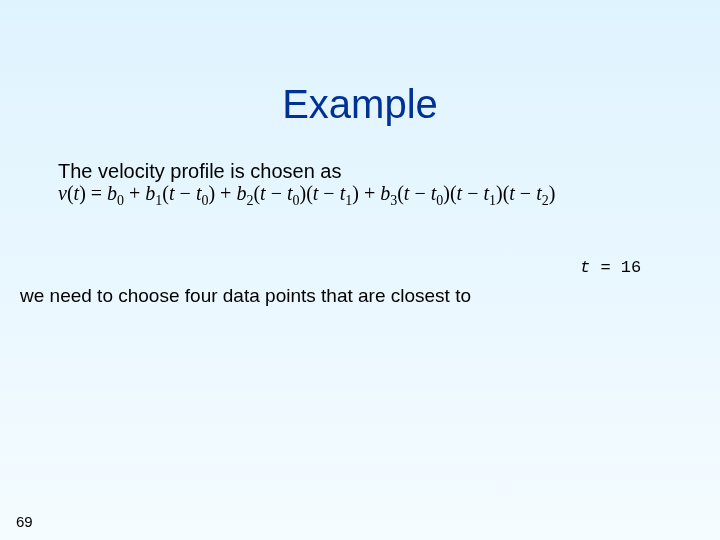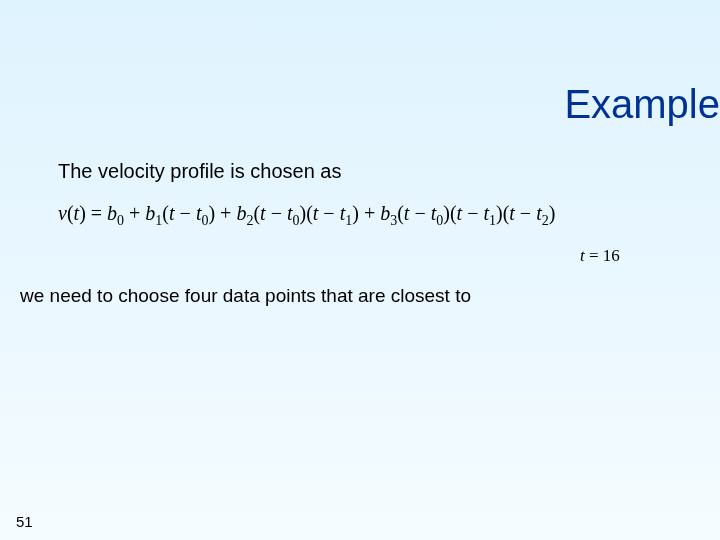--- a/index.html
+++ b/index.html
@@ -12,35 +12,35 @@
   body {
     background: linear-gradient(to bottom, #dff3fe 0%, #e9f7ff 50%, #f5fcff 100%);
     font-family: Verdana, Geneva, sans-serif;
     position: relative;
   }
   .title {
     position: absolute;
     top: 82px;
     left: 0;
     right: 0;
-    text-align: right;
+    text-align: center;
     font-size: 40px;
     color: #003296;
     font-family: Verdana, Geneva, sans-serif;
   }
   .line1 {
     position: absolute;
     top: 160px;
     left: 58px;
     font-size: 20px;
     color: #000;
   }
   .formula {
     position: absolute;
-    top: 202px;
+    top: 182px;
     left: 58px;
     font-family: "Times New Roman", Times, serif;
     font-size: 20px;
     color: #000;
     font-style: italic;
     white-space: nowrap;
   }
   .formula .rm { font-style: normal; }
   .formula sub {
     font-size: 0.7em;
@@ -51,23 +51,23 @@
   .line2 {
     position: absolute;
     top: 245px;
     left: 20px;
     font-size: 19px;
     color: #000;
     margin-top: 40px;
   }
   .inline-math {
     position: absolute;
-    top: 246px;
+    top: 258px;
     left: 580px;
-    font-family: Liberation Serif, serif;
+    font-family: Liberation Mono, monospace;
     font-size: 17px;
     color: #000;
     font-style: italic;
     white-space: nowrap;
   }
   .inline-math .rm { font-style: normal; }
   .page-num {
     position: absolute;
     bottom: 10px;
     left: 16px;
@@ -95,13 +95,13 @@
 </div>
 
 <div class="line2">we need to choose four data points that are closest to</div>
 
 <div class="inline-math">
   <span>t</span>
   <span class="rm">=</span>
   <span class="rm">16</span>
 </div>
 
-<div class="page-num">51</div>
+<div class="page-num">69</div>
 
 </body></html>

